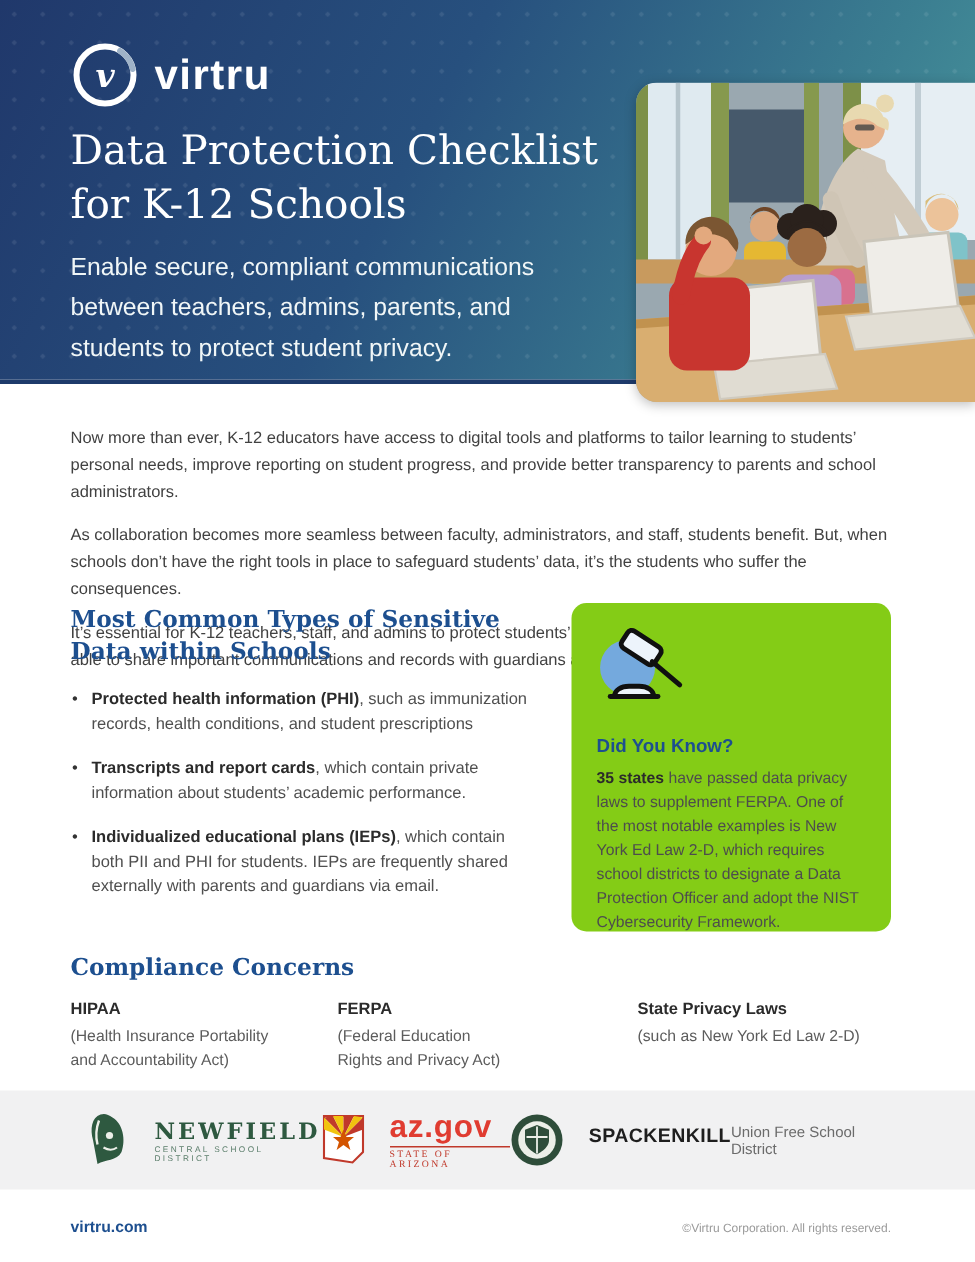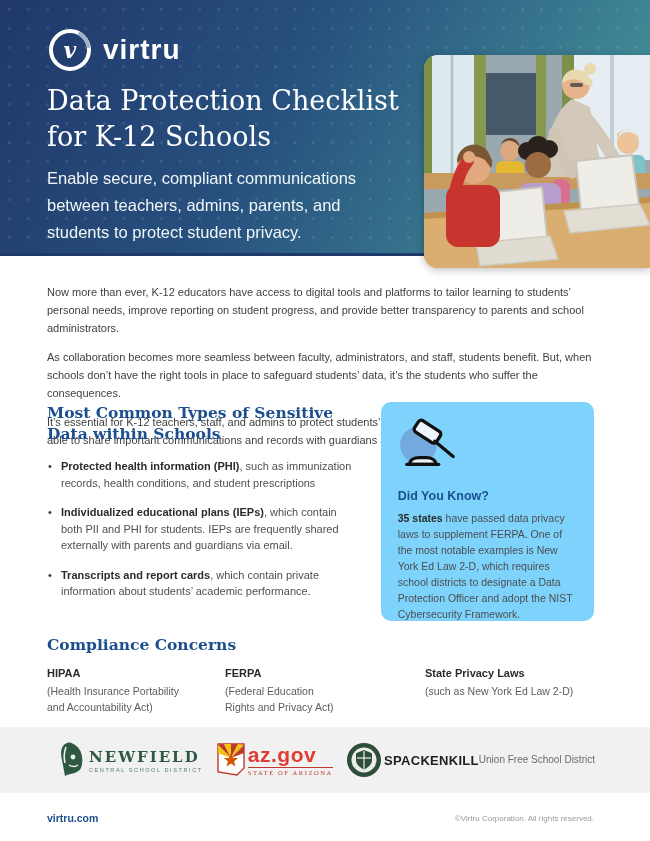--- a/index.html
+++ b/index.html
@@ -41,41 +41,41 @@
     font-weight:600;margin:0 0 14px 0;
   }
   ul.bullets{list-style:none;margin:0;padding:0;}
   ul.bullets li{
     position:relative;padding-left:14px;margin-bottom:13px;
     font-size:11px;line-height:16.5px;color:#4f4f4f;
   }
   ul.bullets li::before{content:"•";position:absolute;left:1px;top:0;color:#333;}
   ul.bullets b{color:#2b2b2b;}
   .card{
-    width:214px;box-sizing:border-box;background:#7dd3fc;border-radius:10px;
+    width:214px;box-sizing:border-box;background:#84cc16;border-radius:10px;
     padding:15px 17px 16px 17px;height:219px;
   }
   .card-title{color:#1d4f8f;font-size:12.5px;font-weight:bold;margin:12px 0 7px 0;}
   .card-text{font-size:10.5px;line-height:16px;color:#4d4d4d;margin:0;}
   .card-text b{color:#2b2b2b;}
   
   .compliance{position:absolute;top:634px;left:47px;width:565px;}
   .comp-row{display:flex;margin-top:12px;}
   .comp-item .c-name{font-size:11px;font-weight:bold;color:#2b2b2b;margin-bottom:4px;}
   .comp-item .c-desc{font-size:10.5px;line-height:16px;color:#5c5c5c;}
   .comp-1{width:178px;}.comp-1 .c-desc{width:150px;}
   .comp-2{width:200px;}.comp-2 .c-desc{width:120px;}
   .comp-3{flex:1;}
   
   .strip{
     position:absolute;top:727px;left:0;width:650px;height:66px;background:#f1f1f2;
     display:flex;align-items:center;justify-content:space-between;
     box-sizing:border-box;padding:0 55px 0 57px;
   }
-  .lg{display:flex;align-items:center;gap:2px;}
+  .lg{display:flex;align-items:center;gap:16px;}
   .nf-name{font-family:"DejaVu Serif",serif;font-weight:bold;color:#2e5940;font-size:15px;letter-spacing:2px;}
   .nf-sub{font-size:5.5px;letter-spacing:1.6px;color:#5a7d6a;margin-top:1px;}
   .ic{display:flex;flex-direction:column;align-items:center;line-height:1.15;}
   .ic-name{font-size:7.5px;font-weight:bold;color:#1f3048;letter-spacing:1.4px;margin-top:1px;}
   .ic-sub{font-size:4.5px;color:#b03a2e;letter-spacing:1px;font-weight:bold;}
   .ic-sub2{font-size:4px;color:#1f3048;letter-spacing:1.3px;font-weight:bold;}
   .az-name{font-weight:bold;color:#e03c31;font-size:21px;letter-spacing:0.5px;line-height:1;}
   .az-sub{font-family:"Liberation Serif",serif;font-size:6.5px;color:#c0392b;letter-spacing:1.6px;border-top:1px solid #c0392b;margin-top:2px;padding-top:1px;}
   .sp-name{font-size:13px;font-weight:bold;color:#1e1e1e;letter-spacing:0.3px;}
   .sp-sub{font-size:10px;color:#6b6b6b;margin-top:1px;}
@@ -165,22 +165,22 @@
     <p>Now more than ever, K-12 educators have access to digital tools and platforms to tailor learning to students’ personal needs, improve reporting on student progress, and provide better transparency to parents and school administrators.</p>
     <p>As collaboration becomes more seamless between faculty, administrators, and staff, students benefit. But, when schools don’t have the right tools in place to safeguard students’ data, it’s the students who suffer the consequences.</p>
     <p>It’s essential for K-12 teachers, staff, and admins to protect students’ privacy and digital identity, while still being able to share important communications and records with guardians and administrators.</p>
   </div>
 
   <div class="two-col">
     <div class="col-left">
       <h2 class="section-h">Most Common Types of Sensitive Data within Schools</h2>
       <ul class="bullets">
         <li><b>Protected health information (PHI)</b><span>, such as immunization records, health conditions, and student prescriptions</span></li>
+        <li><b>Transcripts and report cards</b><span>, which contain private information about students’ academic performance.</span></li>
         <li><b>Individualized educational plans (IEPs)</b><span>, which contain both PII and PHI for students. IEPs are frequently shared externally with parents and guardians via email.</span></li>
-        <li><b>Transcripts and report cards</b><span>, which contain private information about students’ academic performance.</span></li>
       </ul>
     </div>
     <div class="card">
       <span style="display:inline-flex;">
         <svg width="62" height="56" viewBox="0 0 64 58">
           <circle cx="21" cy="29" r="19" fill="#74a9dd"></circle>
           <g stroke="#101010" stroke-width="3.4" stroke-linejoin="round" stroke-linecap="round">
             <rect x="17" y="8" width="27" height="14" rx="3.5" fill="#edf4fb" transform="rotate(33 30 15)"></rect>
             <line x1="38" y1="25" x2="57" y2="41"></line>
             <path d="M12 49 c0 -4.5 4.5 -7 10 -7 h7 c5.5 0 10 2.5 10 7 z" fill="#edf4fb"></path>

